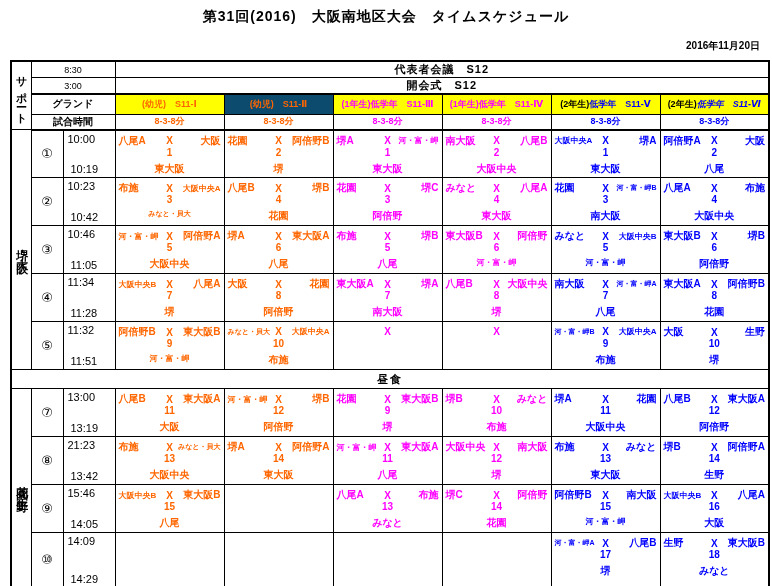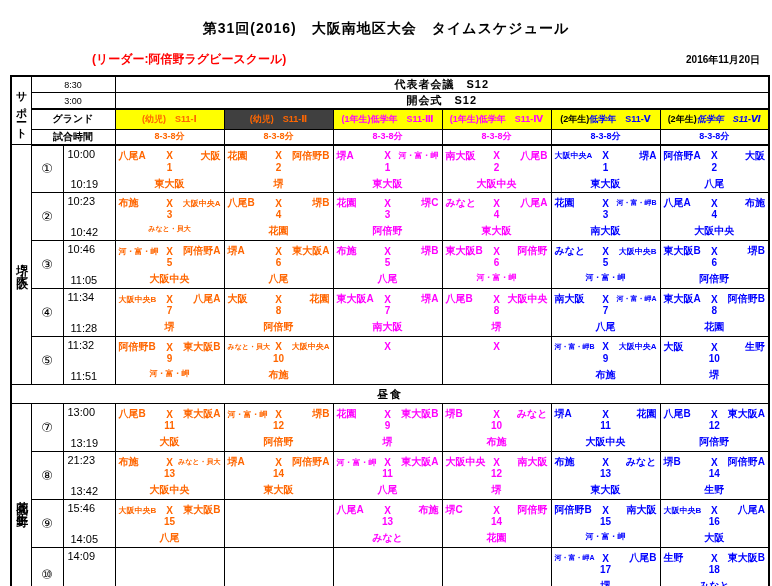--- a/index.html
+++ b/index.html
@@ -1,18 +1,18 @@
 <!DOCTYPE html>
 <html><head>
 <meta charset="utf-8">
 <style>
   * { box-sizing: border-box; margin: 0; padding: 0; }
   html, body { width: 772px; height: 586px; overflow: hidden; background: #fff;
     font-family: "Liberation Sans", "DejaVu Sans", sans-serif; color: #000; }
-  .title { text-align: center; font-weight: bold; font-size: 14px; padding-top: 20px; letter-spacing: 1px; }
+  .title { text-align: center; font-weight: bold; font-size: 14px; padding-top: 8px; letter-spacing: 1px; }
   .subbar { display: flex; align-items: baseline; margin: 13px 12px 0 84px; }
   .subtitle { font-weight: bold; font-size: 12px; }
   .leader { font-weight: bold; font-size: 12px; margin-left: 8px; }
   .datebox { margin-left: auto; font-weight: bold; font-size: 10px; }
   table { border-collapse: collapse; table-layout: fixed; width: 760px; margin: 7px 0 0 10px;
     border: 2px solid #000; }
   td { border: 1px solid #000; padding: 0; overflow: hidden; }
   tr.ground td { border-top-width: 2px; }
   tr.durrow td { border-bottom-width: 2px; }
   .pretime { text-align: center; font-size: 9px; }
@@ -37,21 +37,20 @@
   .match .l2 { text-align: center; height: 15px; }
   .match .l3 { text-align: center; height: 15px; white-space: nowrap; }
   .lunch { text-align: center; font-weight: bold; font-size: 11px; letter-spacing: 2px; }
 </style>
 </head>
 <body>
 
 <div class="title">第31回(2016)　大阪南地区大会　タイムスケジュール</div>
 
 <div class="subbar">
-  <span class="leader" id="leader-text" style="color: rgb(255, 0, 0);">(リーダー:阿倍野ラグビースクール)</span>
   <span class="datebox">2016年11月20日</span>
 </div>
 
 <table>
   <colgroup>
     <col style="width:20px">
       <col style="width:32px">
       <col style="width:52px">
     <col>
       <col>
@@ -68,21 +67,21 @@
       <td colspan="2" class="pretime">8:30</td>
       <td colspan="6" class="preevent">代表者会議　S12</td>
     </tr>
     <tr style="height:14px">
       <td colspan="2" class="pretime">3:00</td>
       <td colspan="6" class="preevent">開会式　S12</td>
     </tr>
     <tr id="ground-row" class="ground" style="height:20px">
       <td colspan="2" class="rowlabel">グランド</td>
     <td class="colhead" style="background: rgb(255, 255, 0);"><span style="color: rgb(255, 102, 0);">(幼児)</span><span style="color: rgb(255, 102, 0);">　S11-Ⅰ</span></td>
-        <td class="colhead" style="background: #404040;"><span style="color: rgb(255, 102, 0);">(幼児)</span><span style="color: rgb(255, 102, 0);">　S11-Ⅱ</span></td>
+        <td class="colhead" style="background: #0c4a6e;"><span style="color: rgb(255, 102, 0);">(幼児)</span><span style="color: rgb(255, 102, 0);">　S11-Ⅱ</span></td>
         <td class="colhead" style="background: rgb(255, 255, 0);"><span style="color: rgb(255, 0, 255);">(1年生)</span><span style="color: rgb(255, 0, 255);">低学年　S11-Ⅲ</span></td>
         <td class="colhead" style="background: rgb(255, 255, 0);"><span style="color: rgb(255, 0, 255);">(1年生)</span><span style="color: rgb(255, 0, 255);">低学年　S11-Ⅳ</span></td>
         <td class="colhead" style="background: rgb(255, 255, 0);"><span style="color: rgb(0, 0, 0);">(2年生)</span><span style="color: rgb(0, 0, 255);">低学年　S11-Ⅴ</span></td>
         <td class="colhead" style="background: rgb(255, 255, 0);"><span style="color: rgb(0, 0, 0);">(2年生)</span><span style="color: rgb(0, 0, 255); font-style: italic;">低学年　S11-Ⅵ</span></td>
       </tr>
     <tr id="duration-row" class="durrow" style="height:13px">
       <td colspan="2" class="rowlabel">試合時間</td>
     <td class="duration" style="color: rgb(255, 102, 0);">8-3-8分</td>
         <td class="duration" style="color: rgb(255, 102, 0);">8-3-8分</td>
         <td class="duration" style="color: rgb(255, 0, 255);">8-3-8分</td>

